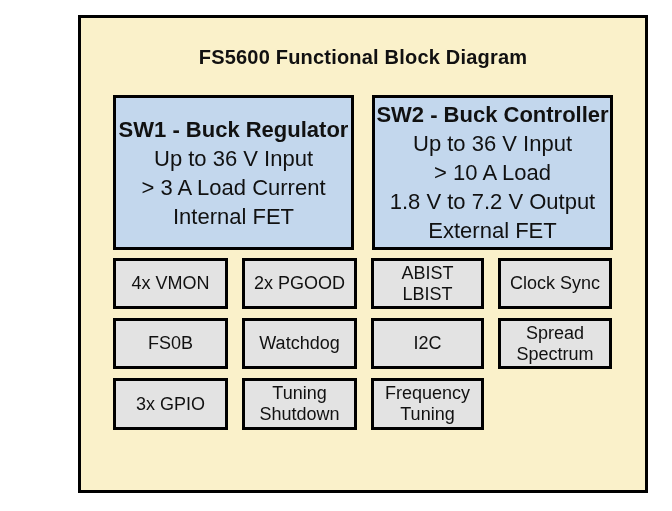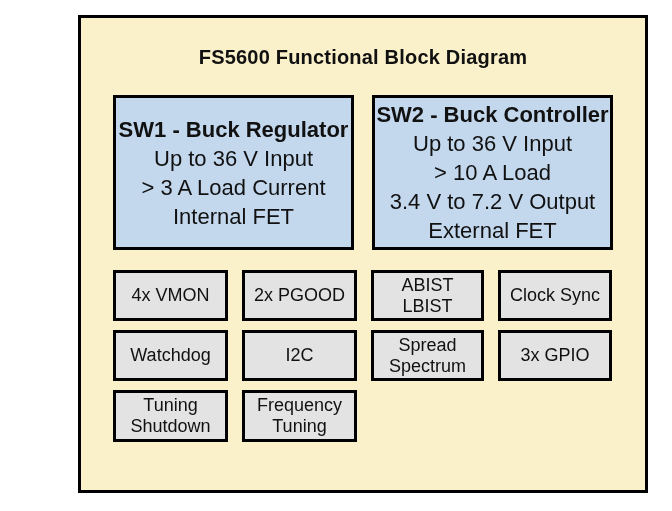--- a/index.html
+++ b/index.html
@@ -49,21 +49,21 @@
     align-items: center;
     text-align: center;
     font-size: 22px;
     line-height: 29px;
   }
   .reg.sw1 { left: 32px; }
   .reg.sw2 { left: 291px; }
   .reg-title { font-weight: bold; }
   .features-grid {
     position: absolute;
-    left: 32px; top: 252px;
+    left: 32px; top: 240px;
     display: grid;
     grid-template-columns: 115px 115px 113px 114px;
     grid-template-rows: 51px 51px 52px;
     column-gap: 14px;
     row-gap: 9px;
   }
   .feature {
     border: 3px solid var(--line);
     background: var(--feature-bg);
     display: flex;
@@ -87,30 +87,31 @@
       <div class="reg-title">SW1 - Buck Regulator</div>
       <div class="reg-line">Up to 36 V Input</div>
       <div class="reg-line">&gt; 3 A Load Current</div>
       <div class="reg-line">Internal FET</div>
     </div>
 
     <div class="reg sw2">
       <div class="reg-title">SW2 - Buck Controller</div>
       <div class="reg-line">Up to 36 V Input</div>
       <div class="reg-line">&gt; 10 A Load</div>
-      <div class="reg-line">3.4 V to 7.2 V Output</div>
+      <div class="reg-line">1.8 V to 7.2 V Output</div>
       <div class="reg-line">External FET</div>
     </div>
 
     <div class="features-grid">
       <div class="feature">4x VMON</div>
       <div class="feature">2x PGOOD</div>
       <div class="feature">ABIST
 LBIST</div>
       <div class="feature">Clock Sync</div>
+      <div class="feature">FS0B</div>
       <div class="feature">Watchdog</div>
       <div class="feature">I2C</div>
       <div class="feature">Spread
 Spectrum</div>
       <div class="feature">3x GPIO</div>
       <div class="feature">Tuning
 Shutdown</div>
       <div class="feature">Frequency
 Tuning</div>
     </div>

